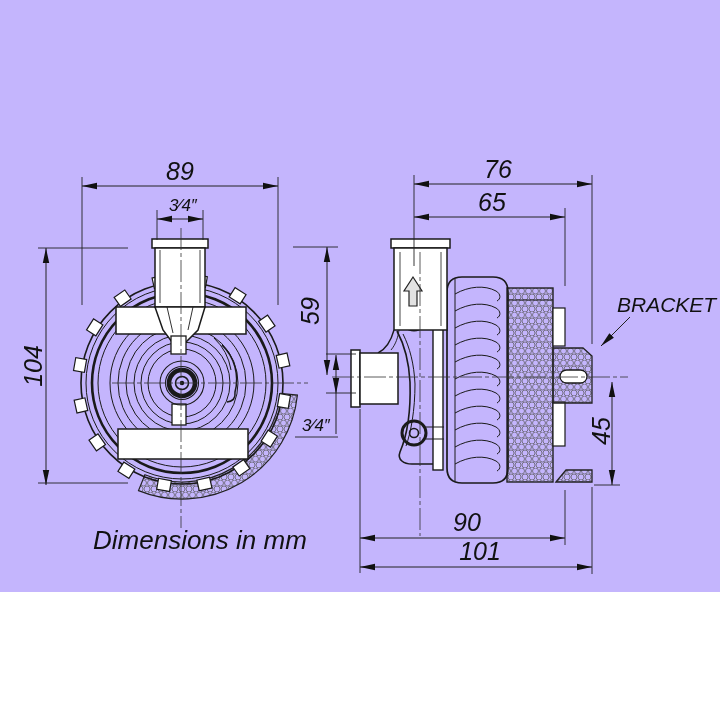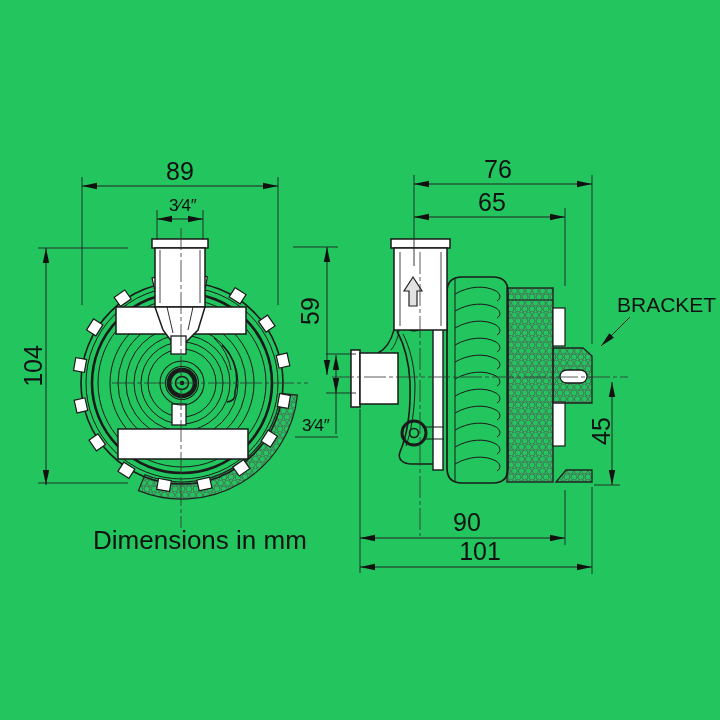--- a/index.html
+++ b/index.html
@@ -1,16 +1,16 @@
 <!DOCTYPE html>
 <html><head>
 <meta charset="utf-8">
 <style>
   html,body{margin:0;padding:0;background:#ffffff;}
-  .canvas{width:720px;height:720px;background:#22c55e;position:relative;font-family:"Liberation Sans",sans-serif;}
+  .canvas{width:720px;height:592px;background:#c4b5fd;position:relative;font-family:"Liberation Sans",sans-serif;font-style:italic;}
   svg{display:block;}
   .dimtxt{font-size:25px;fill:#111;}
   .fractxt{font-size:17px;fill:#111;}
   .bigtxt{font-size:26px;fill:#111;}
   .brtxt{font-size:21px;fill:#111;}
   text{font-family:"Liberation Sans",sans-serif;}
 </style>
 </head>
 <body>
 

